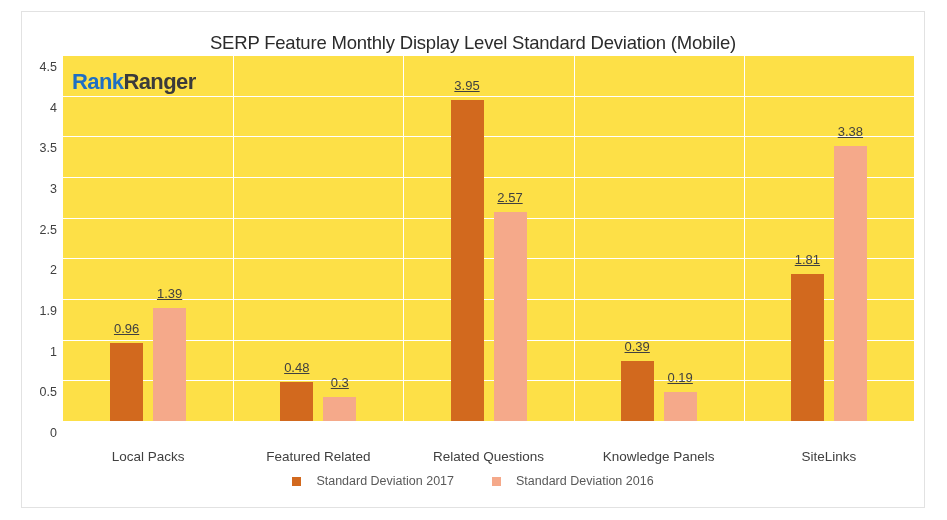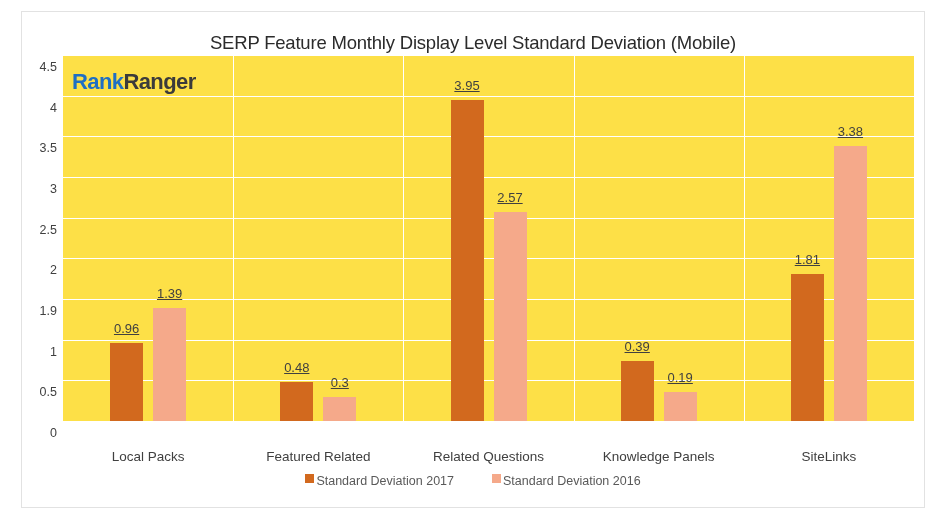--- a/index.html
+++ b/index.html
@@ -123,22 +123,22 @@
     left: 0;
     top: 462px;
     width: 100%;
     display: flex;
     justify-content: center;
     align-items: center;
     gap: 38px;
   }
   .legend-item {
     display: flex;
-    align-items: flex-start;
-    gap: 2px;
+    align-items: center;
+    gap: 15px;
   }
   .legend-swatch {
     width: 9px;
     height: 9px;
     display: inline-block;
   }
   .legend-label {
     font-size: 12.5px;
     color: #595959;
     white-space: nowrap;

